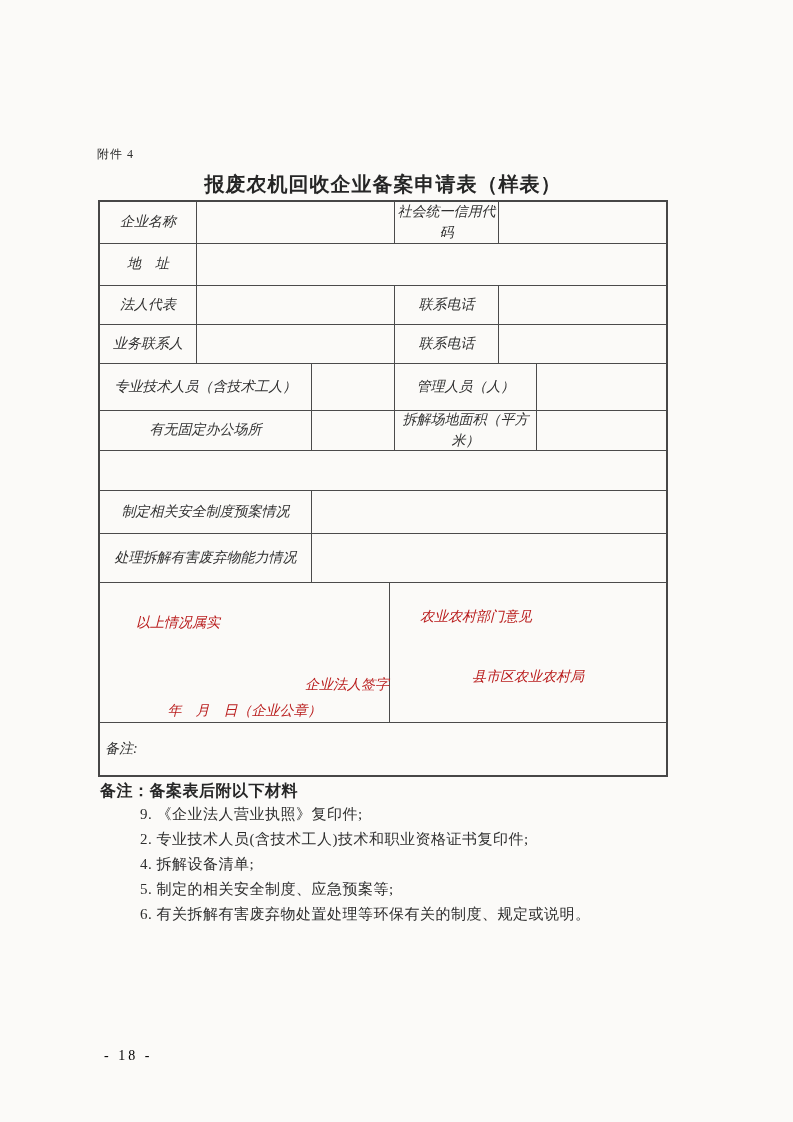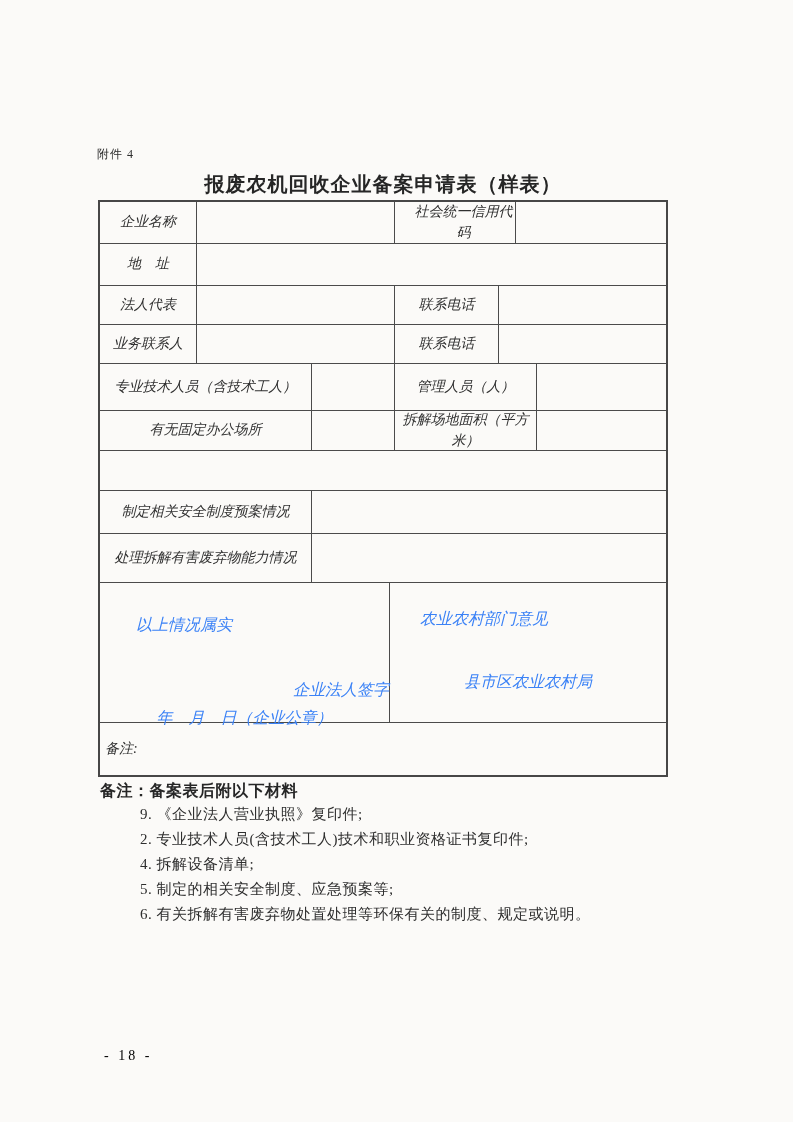--- a/index.html
+++ b/index.html
@@ -32,34 +32,34 @@
   .row { display: flex; border-bottom: 1px solid #4b4b4b; }
   .row:last-child { border-bottom: none; }
   .cell {
     border-right: 1px solid #4b4b4b;
     display: flex; align-items: center; justify-content: center;
     text-align: center;
     font-size: 14px; line-height: 1.45; color: #303030;
     padding: 0 4px;
   }
   .cell:last-child { border-right: none; flex: 1; }
-  .cell.tight { padding: 18px 2px; margin-left: 17px; }
+  .cell.tight { padding: 18px 2px; }
   
   .h42 { height: 42px; } .h39 { height: 39px; } .h47 { height: 47px; }
   .h40 { height: 40px; } .h43 { height: 43px; } .h49 { height: 49px; }
   .h140 { height: 140px; } .h52 { height: 52px; }
   
   .wA1 { width: 97px; }  .wA2 { width: 198px; } .wA3 { width: 104px; }
   .wB1 { width: 212px; } .wB2 { width: 83px; }  .wB3 { width: 142px; }
   .wC1 { width: 212px; }
   .wS1 { width: 290px; }
   
   .sig-cell {
     display: block; text-align: left; padding: 0;
-    font-size: 16px; color: #3b82f6;
+    font-size: 14px; color: #b91c1c;
   }
   .sig-statement { padding: 30px 0 0 36px; }
   .sig-heading   { padding: 24px 0 0 30px; }
   .sig-line2-left  { text-align: right; margin-top: 42px; }
   .sig-line2-right { text-align: center; margin-top: 40px; }
   .sig-line3 { text-align: center; margin-top: 5px; }
   
   .remark-cell {
     display: flex; align-items: center; justify-content: flex-start;
     padding-left: 5px; font-size: 14px;

